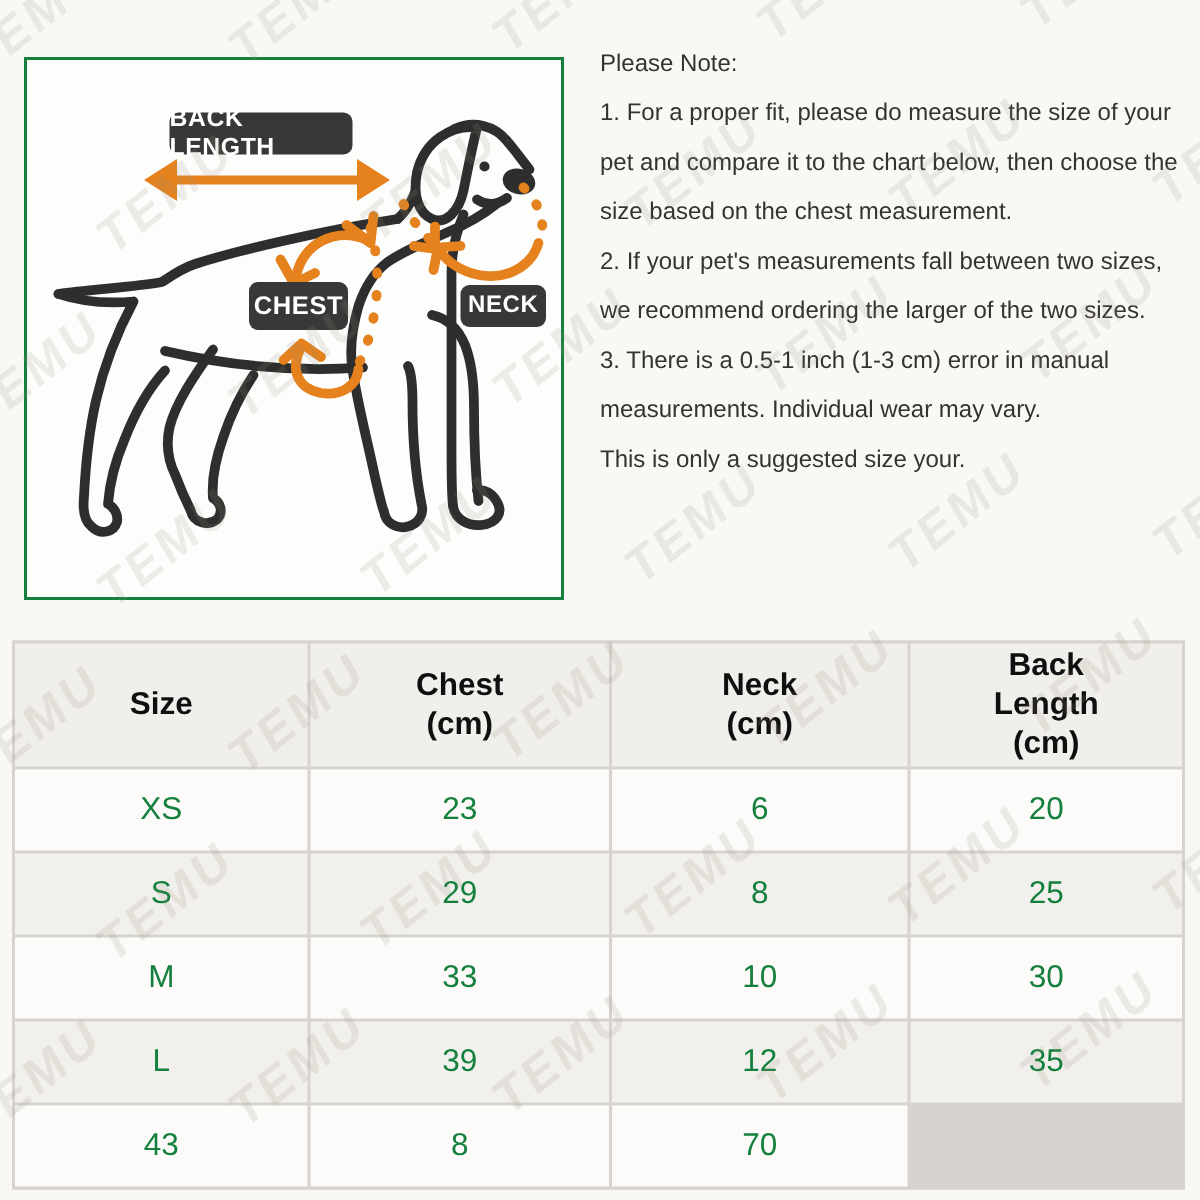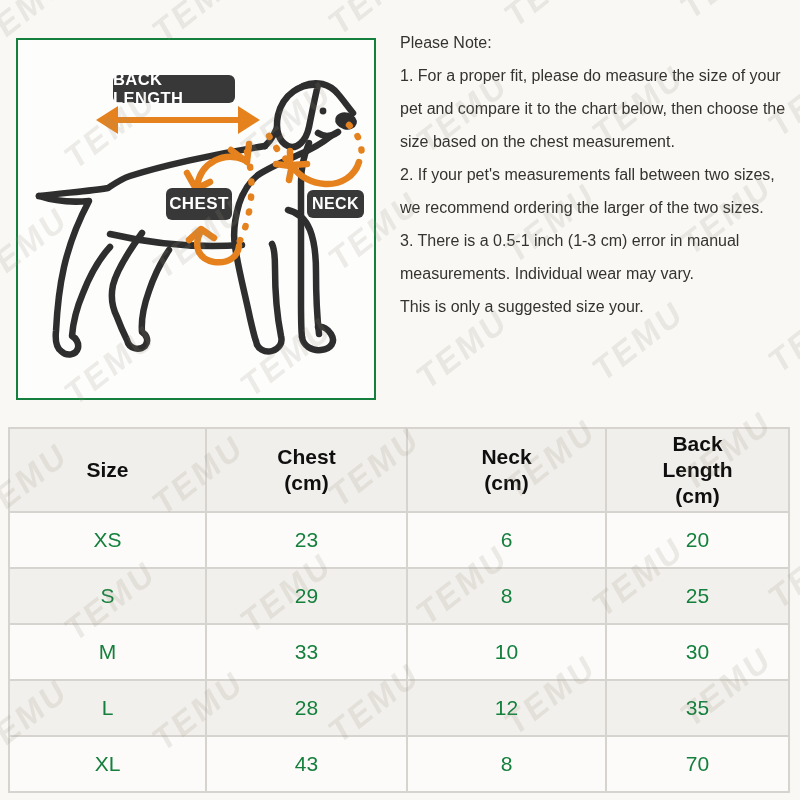--- a/index.html
+++ b/index.html
@@ -135,25 +135,24 @@
   <div class="cell data row-even">29</div>
   <div class="cell data row-even">8</div>
   <div class="cell data row-even">25</div>
 
   <div class="cell data row-odd">M</div>
   <div class="cell data row-odd">33</div>
   <div class="cell data row-odd">10</div>
   <div class="cell data row-odd">30</div>
 
   <div class="cell data row-even">L</div>
-  <div class="cell data row-even">28</div>
+  <div class="cell data row-even">39</div>
   <div class="cell data row-even">12</div>
   <div class="cell data row-even">35</div>
 
-  <div class="cell data row-odd">XL</div>
   <div class="cell data row-odd">43</div>
   <div class="cell data row-odd">8</div>
   <div class="cell data row-odd">70</div>
 </div>
 
 <div class="watermarks">
     <span class="wm" style="left: -30px; top: -8px;">TEMU</span>
     <span class="wm" style="left: 146px; top: -16px;">TEMU</span>
     <span class="wm" style="left: 322px; top: -24px;">TEMU</span>
     <span class="wm" style="left: 498px; top: -32px;">TEMU</span>

